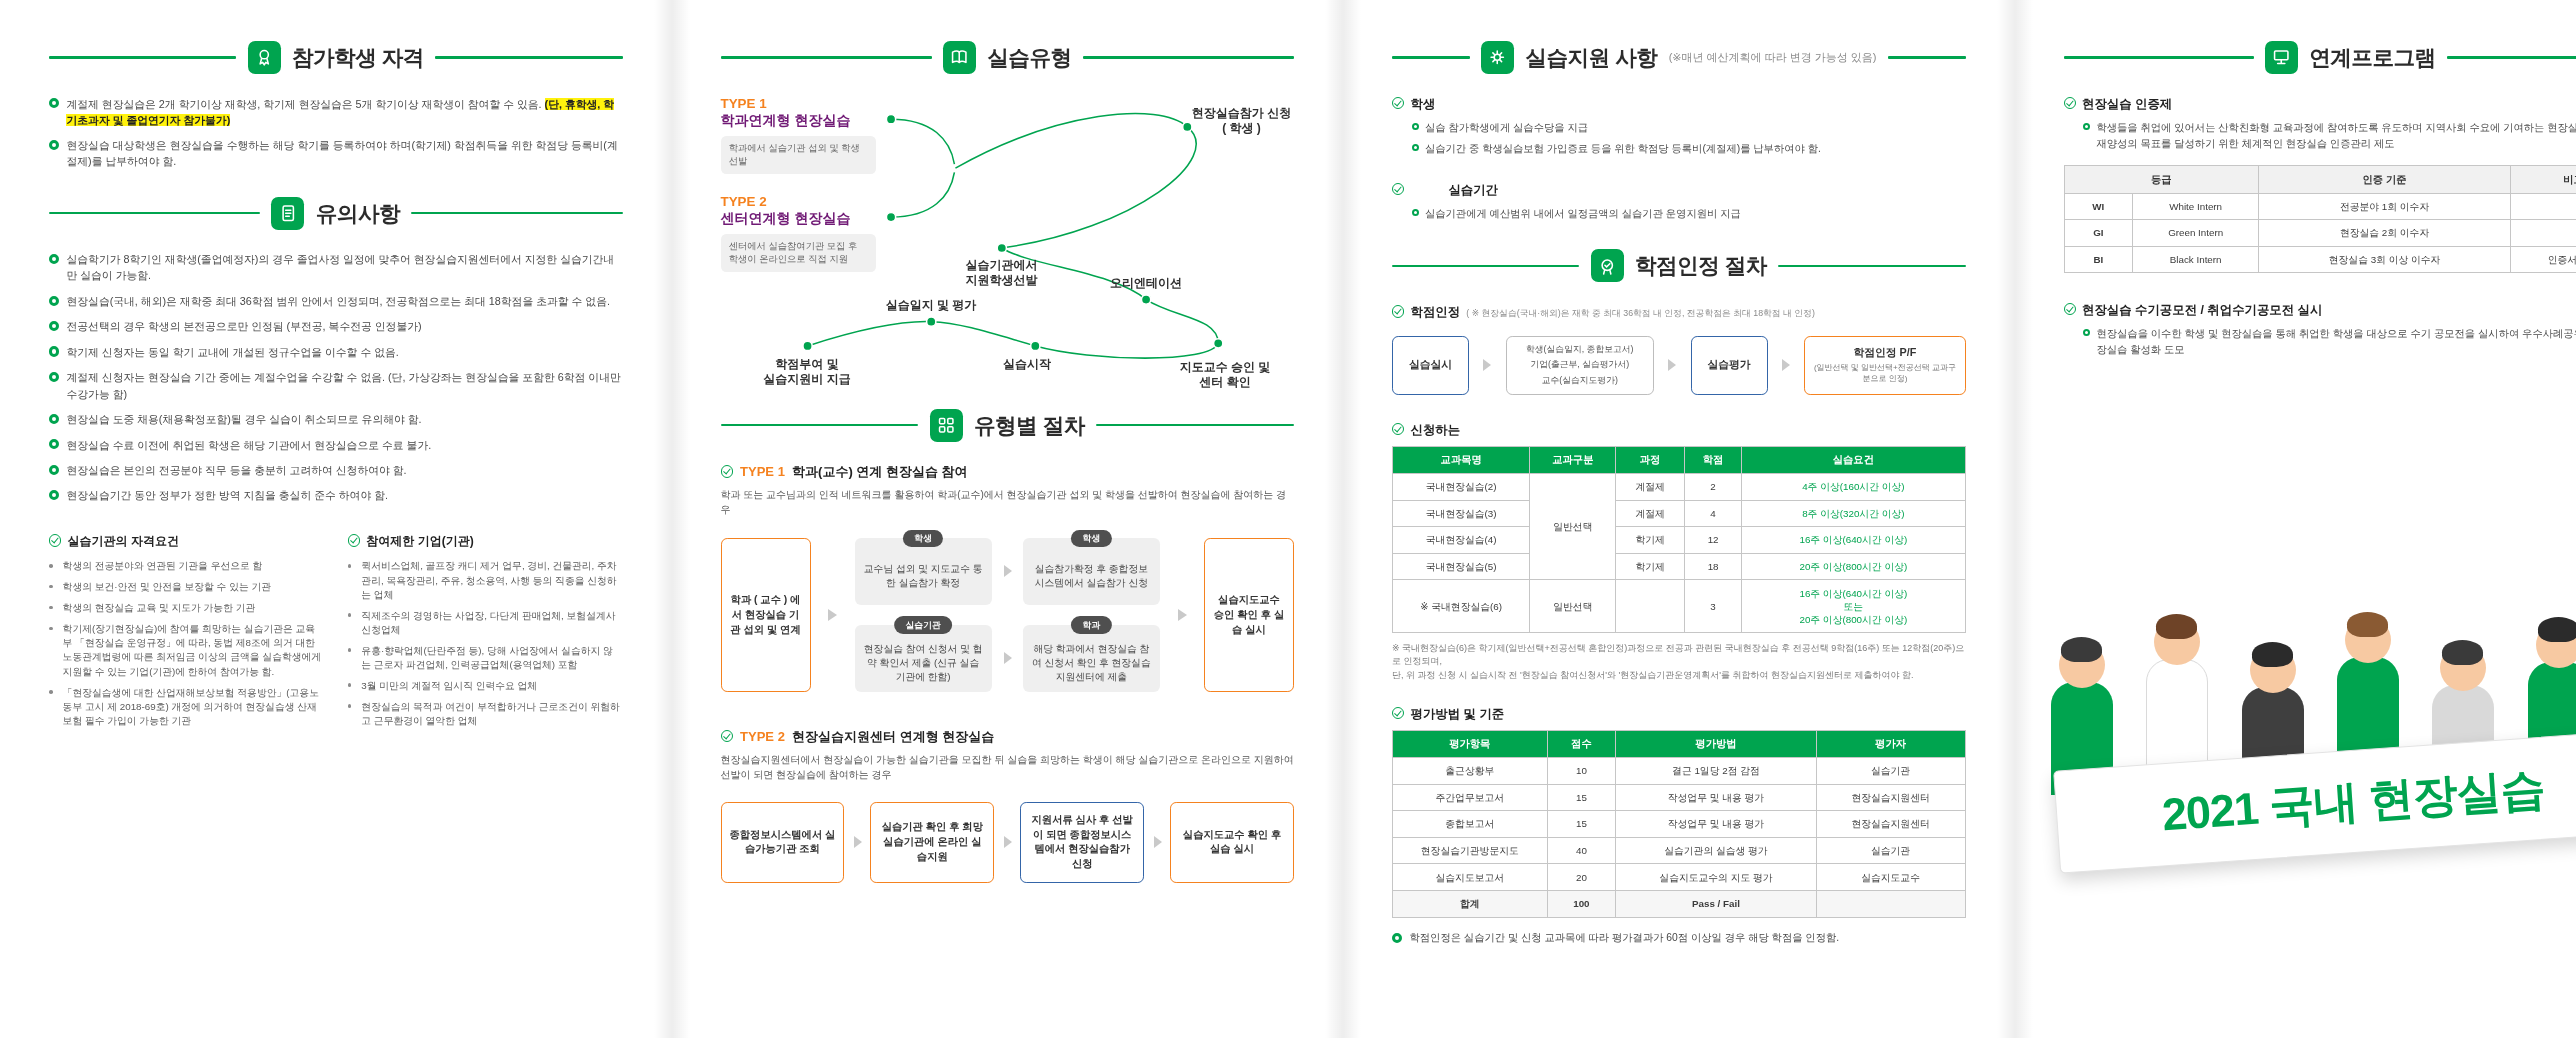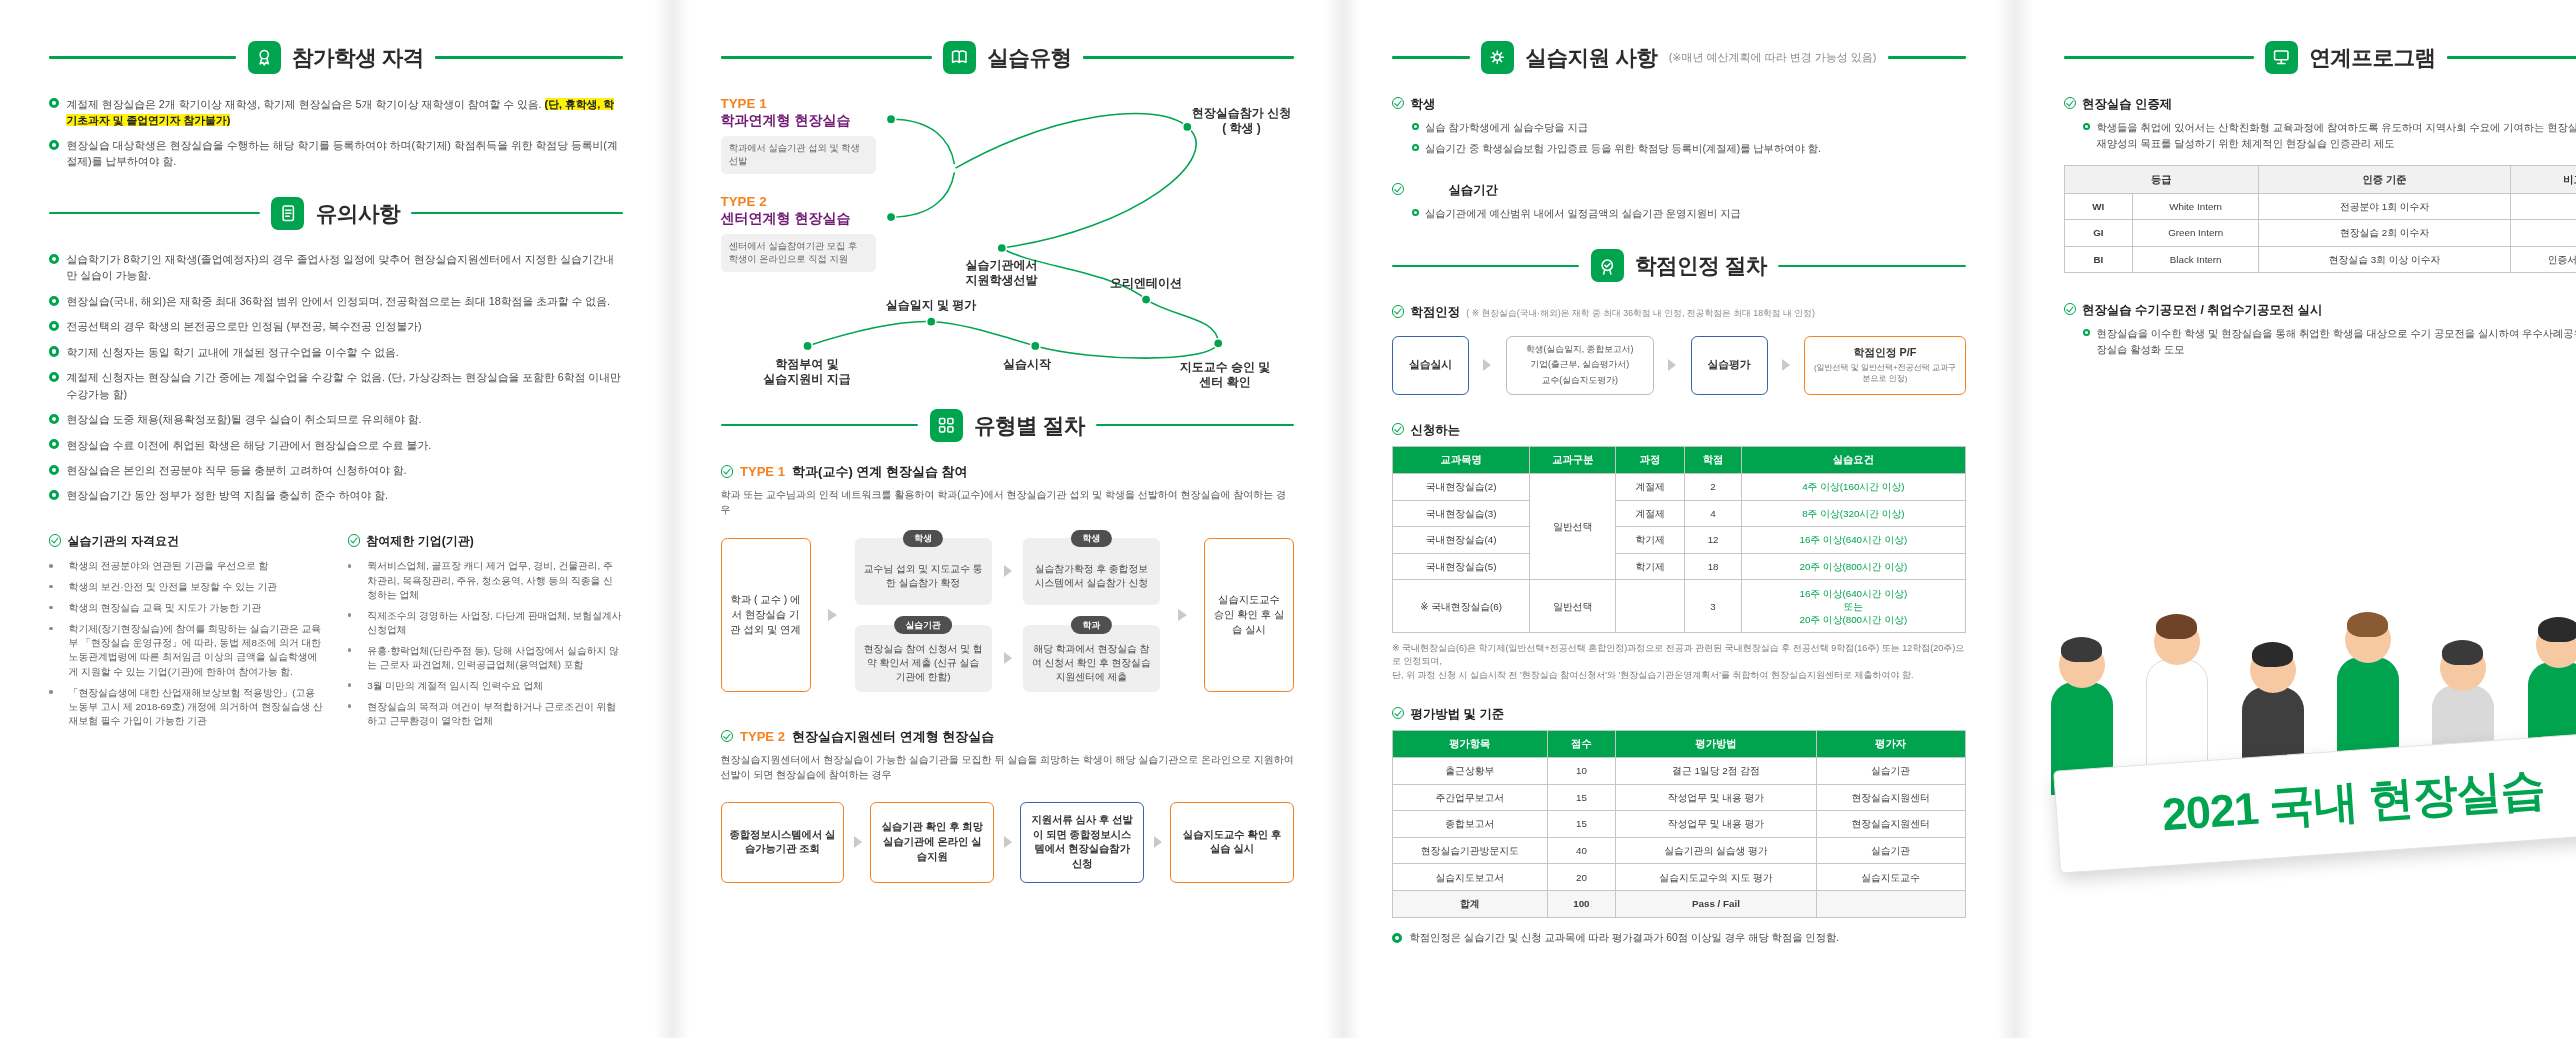--- a/index.html
+++ b/index.html
@@ -30,39 +30,39 @@
 .chk-icon::after{content:"";position:absolute;left:3.1px;top:1px;width:3.1px;height:5.7px;border-right:1.5px solid #00A44F;border-bottom:1.5px solid #00A44F;transform:rotate(40deg);}
 .chk-label{font-size:13.4px;font-weight:bold;color:#222;}
 .chk-note{font-size:8.8px;color:#8A8A8A;}
 .sub{display:flex;gap:6.2px;font-size:10.3px;line-height:1.5;color:#4A4A4A;margin-left:19.6px;margin-bottom:5.2px;}
 .smark{flex:none;width:7.2px;height:7.2px;border:2.1px solid #00A44F;border-radius:50%;margin-top:3.1px;}
 
 
 .twocol{display:flex;gap:24px;}
 .col{flex:1;min-width:0;}
 .dash-list{display:flex;flex-direction:column;gap:6.7px;margin-top:9.3px;}
-.ditem{display:flex;gap:16px;font-size:9.8px;line-height:1.45;color:#5A5A5A;}
+.ditem{display:flex;gap:10px;font-size:9.8px;line-height:1.45;color:#5A5A5A;}
 .dmark{flex:none;width:3.6px;height:3.6px;background:#8C8C8C;border-radius:50%;margin-top:4.6px;}
 
 
 .diagram{position:relative;height:289px;margin-bottom:24px;}
 .diagram svg.curve{position:absolute;inset:0;}
 .dg-label{position:absolute;font-size:12px;font-weight:bold;color:#303030;line-height:1.3;white-space:pre-line;text-align:center;}
 .type-block{position:absolute;width:155px;}
 .type-tag{font-size:13.4px;font-weight:bold;color:#F5821F;}
 .type-name{font-size:14px;font-weight:bold;color:#701a75;margin:1px 0 6.2px;}
 .type-desc{background:#F0F0F0;border-radius:5.2px;padding:6.2px 8.2px;font-size:9.3px;color:#666;line-height:1.4;}
 
 
 .flow-heading{display:flex;align-items:baseline;gap:7.2px;margin-bottom:6.2px;}
 .flow-type{font-size:13px;font-weight:bold;color:#F5821F;}
 .flow-title{font-size:13px;font-weight:bold;color:#222;}
 .flow-desc{font-size:10px;line-height:1.5;color:#555;margin-bottom:20.6px;}
 .t1-row{display:flex;align-items:stretch;gap:17.5px;margin-bottom:36px;margin-top:9.3px;}
-.cap-box{flex:none;width:90px;border:1.5px solid #F5821F;border-radius:6.2px;background:#fff;display:flex;align-items:center;justify-content:center;text-align:center;font-size:10.3px;font-weight:normal;color:#333;padding:8.2px;line-height:1.5;}
+.cap-box{flex:none;width:90px;border:1.5px solid #F5821F;border-radius:6.2px;background:#fff;display:flex;align-items:center;justify-content:center;text-align:center;font-size:10.3px;font-weight:bold;color:#333;padding:8.2px;line-height:1.5;}
 .t1-grid{flex:1;display:grid;grid-template-rows:1fr 1fr;grid-auto-flow:column;grid-auto-columns:1fr;gap:19.6px 31px;}
 .step{position:relative;background:#EFEFEF;border-radius:6.2px;padding:17.5px 8.2px 8.2px;text-align:center;font-size:9.8px;line-height:1.4;color:#474747;display:flex;align-items:center;justify-content:center;min-height:67px;}
 .step-head{position:absolute;top:-8.2px;left:50%;transform:translateX(-50%);background:#4F4F4F;color:#fff;font-size:8.8px;font-weight:bold;padding:2.6px 11.3px;border-radius:9.3px;white-space:nowrap;}
 .t1-grid .step:nth-of-type(-n+2)::after{content:"";position:absolute;right:-20.6px;top:50%;transform:translateY(-50%);border-top:6.2px solid transparent;border-bottom:6.2px solid transparent;border-left:8.2px solid #C9C9C9;}
 .arr{flex:none;align-self:center;width:0;height:0;border-top:6.7px solid transparent;border-bottom:6.7px solid transparent;border-left:9.3px solid #C9C9C9;}
 .t2-row{display:flex;gap:26px;margin-top:9.3px;}
 .t2-box{flex:1;border:1.5px solid #F5821F;border-radius:6.2px;background:#fff;padding:9.3px 7.2px;display:flex;align-items:center;justify-content:center;text-align:center;font-size:10.3px;font-weight:bold;line-height:1.45;color:#333;position:relative;min-height:72px;}
 .t2-box:not(:last-of-type)::after{content:"";position:absolute;right:-18.5px;top:50%;transform:translateY(-50%);border-top:6.2px solid transparent;border-bottom:6.2px solid transparent;border-left:8.2px solid #C9C9C9;}
 .t2-row .t2-box:nth-of-type(3){border-color:#3465A8;}
 

